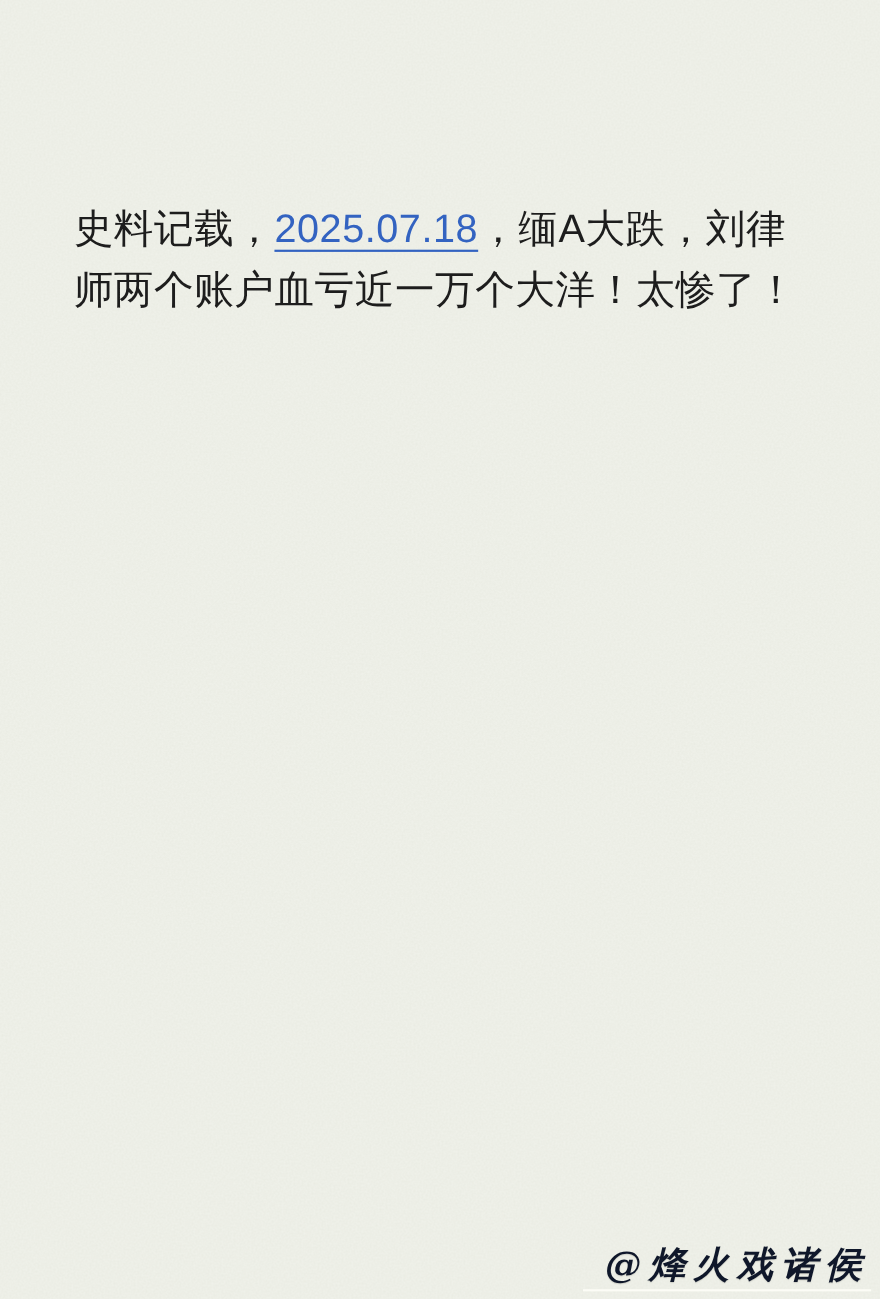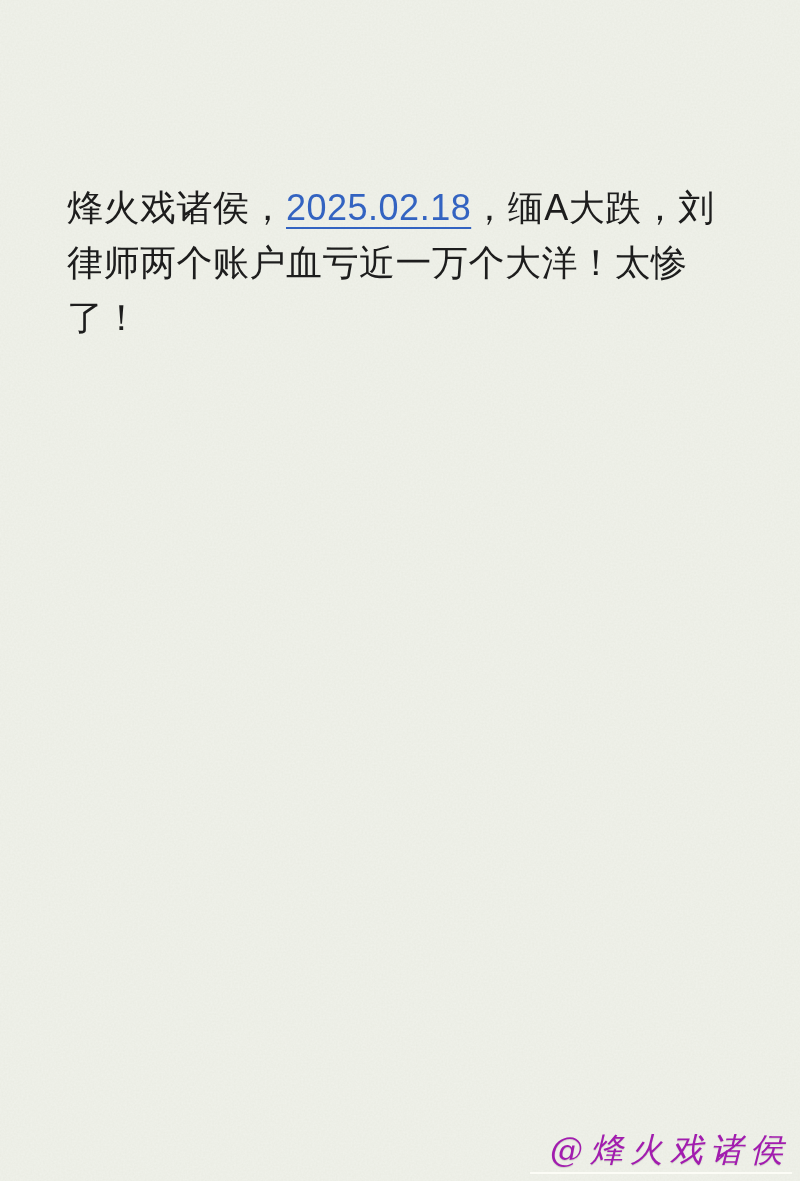--- a/index.html
+++ b/index.html
@@ -49,42 +49,43 @@
   }
   .watermark {
     position: absolute;
     right: 8px;
     bottom: 7px;
     z-index: 3;
     font-family: "DejaVu Serif", serif;
     font-style: italic;
     font-size: 33px;
     line-height: 38px;
-    color: #a21caf;
+    color: #0f172a;
     letter-spacing: 7px;
     padding: 0 2px 3px 20px;
     border-bottom: 2px solid #fcfcf6;
     text-shadow: 0 1px 1px rgba(150,150,140,0.35);
     white-space: nowrap;
+    font-weight: bold;
   }
 </style>
 </head>
 <body>
 
 <div class="page">
 
   <svg class="texture" width="800" height="1181" viewBox="0 0 800 1181" xmlns="http://www.w3.org/2000/svg">
     <filter id="grain" x="0" y="0" width="100%" height="100%">
       <feTurbulence type="fractalNoise" baseFrequency="0.55" numOctaves="2" stitchTiles="stitch" result="n"></feTurbulence>
       <feColorMatrix in="n" type="matrix" values="0 0 0 0 0.95  0 0 0 0 0.96  0 0 0 0 0.92  0 0 0 0.45 0"></feColorMatrix>
     </filter>
     <rect width="800" height="1181" filter="url(#grain)"></rect>
   </svg>
 
   <main class="content">
-    <p class="para1"><span>烽火戏诸侯，</span><a class="date-link">2025.02.18</a><span>，缅A大跌，刘律师两个账户血亏近一万个大洋！太惨了！</span></p>
+    <p class="para1"><span>史料记载，</span><a class="date-link">2025.07.18</a><span>，缅A大跌，刘律师两个账户血亏近一万个大洋！太惨了！</span></p>
   </main>
 
   <div class="watermark">
     <span>@烽火戏诸侯</span>
   </div>
 
 </div>
 
 </body></html>

